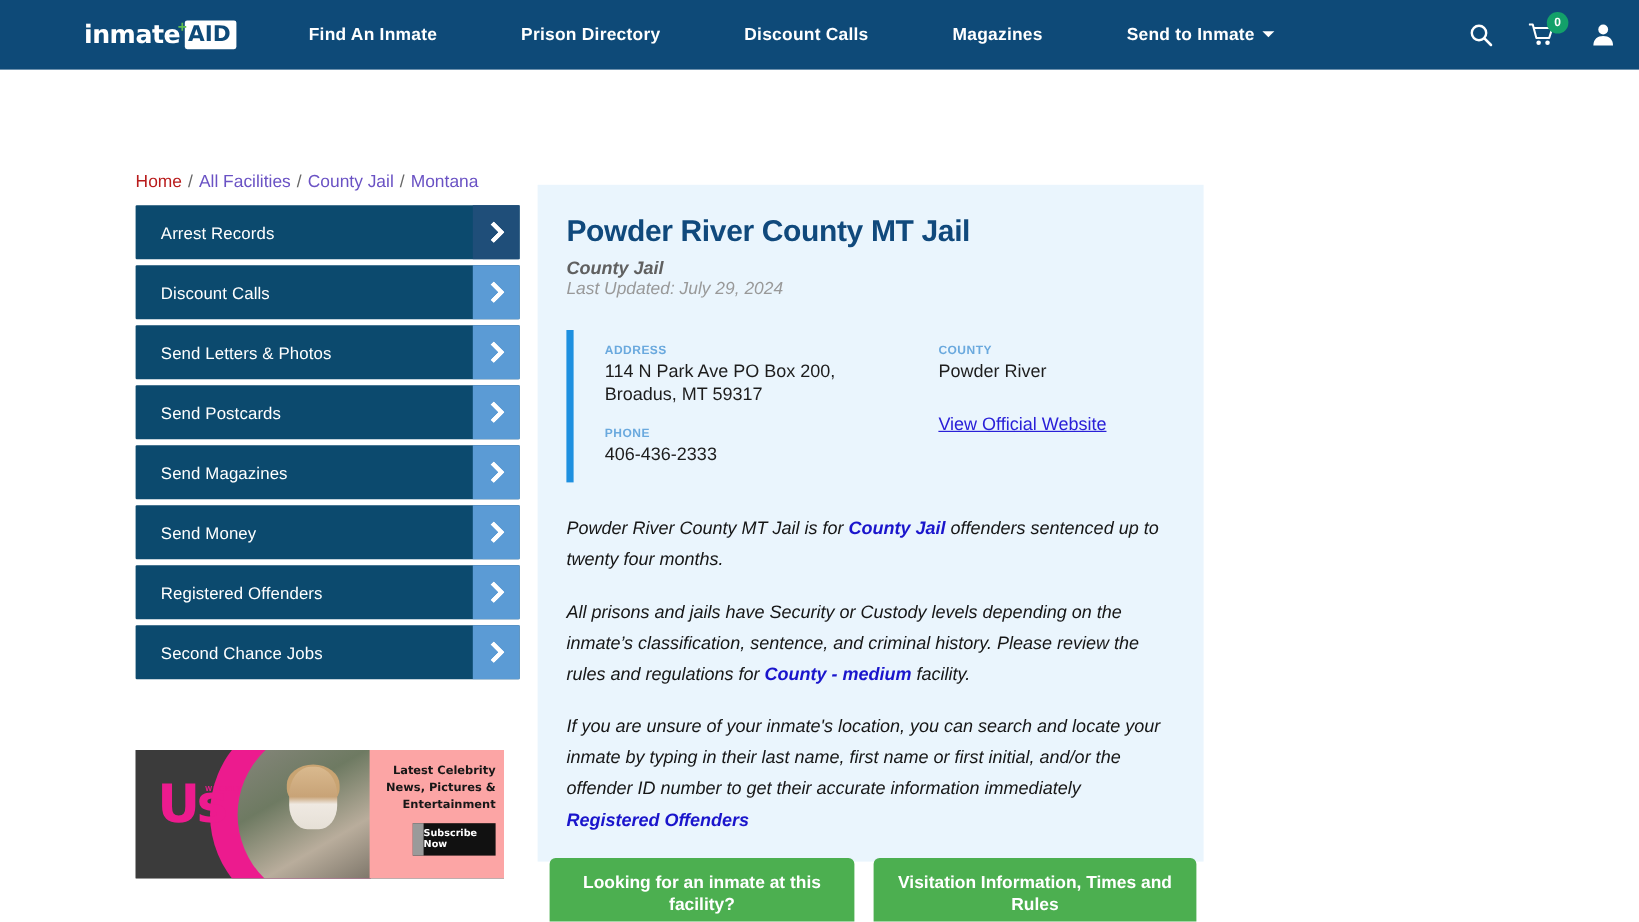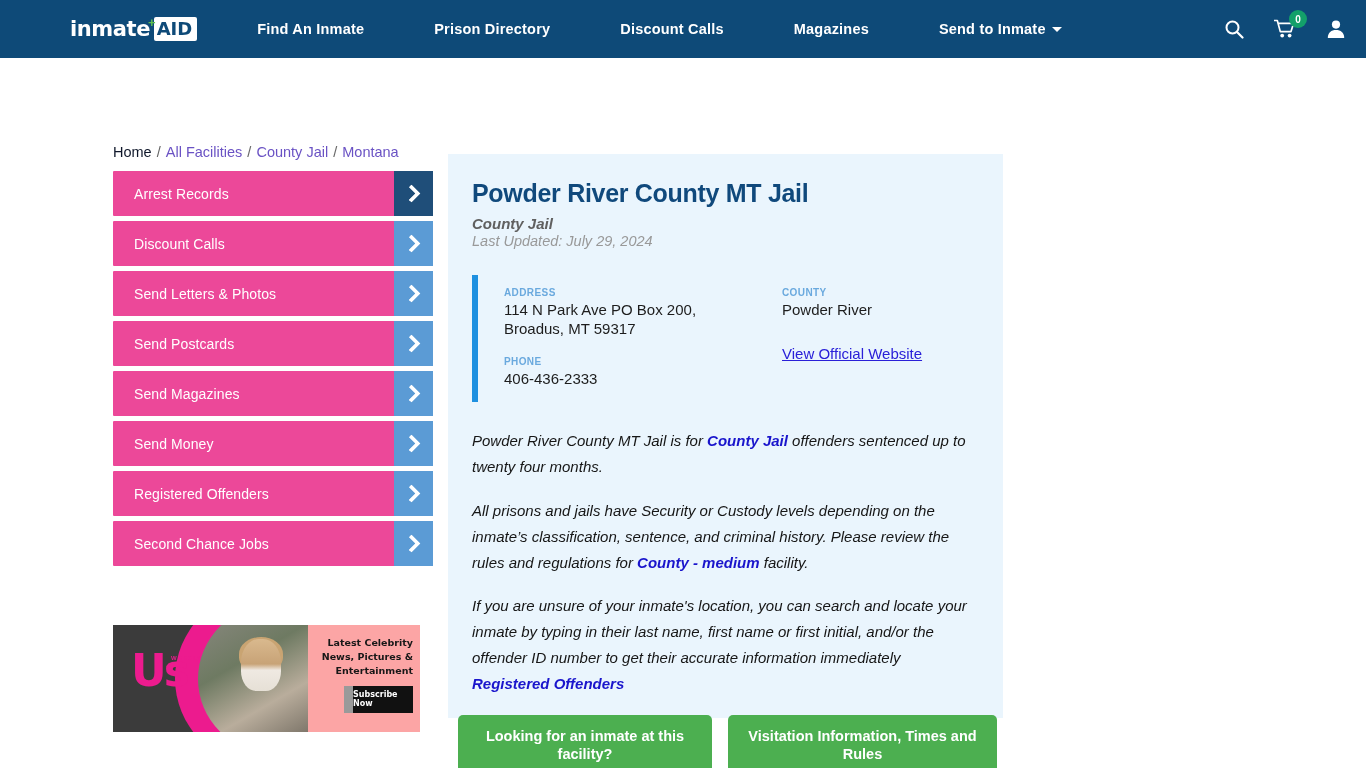--- a/index.html
+++ b/index.html
@@ -99,38 +99,38 @@
   
   .page { padding: 0; position: relative; }
 
   .breadcrumb {
     position: absolute;
     left: 113px; top: 86px;
     font-size: 14.5px;
     color: #555;
   }
   .breadcrumb a { color: #6a52c4; text-decoration: none; }
-  .breadcrumb a.home { color: #0f172a; }
+  .breadcrumb a.home { color: #b91c1c; }
   .breadcrumb .sep { color: #666; margin: 0 1px; }
 
   
   .sidebar { position: absolute; left: 113px; top: 113px; width: 320px; }
   .sidebar-title {
     font-size: 21px;
     font-weight: bold;
     color: #111;
     text-decoration: underline;
     letter-spacing: -0.2px;
     margin-bottom: 14px;
     display: inline-block;
   }
   .side-btn {
     width: 320px;
     height: 45px;
-    background: #ec4899;
+    background: #0c4a6e;
     display: flex;
     align-items: center;
     margin-bottom: 5px;
     cursor: pointer;
     position: relative;
     border-radius: 1px;
   }
   .side-btn-label {
     color: #ffffff;
     font-size: 14px;

